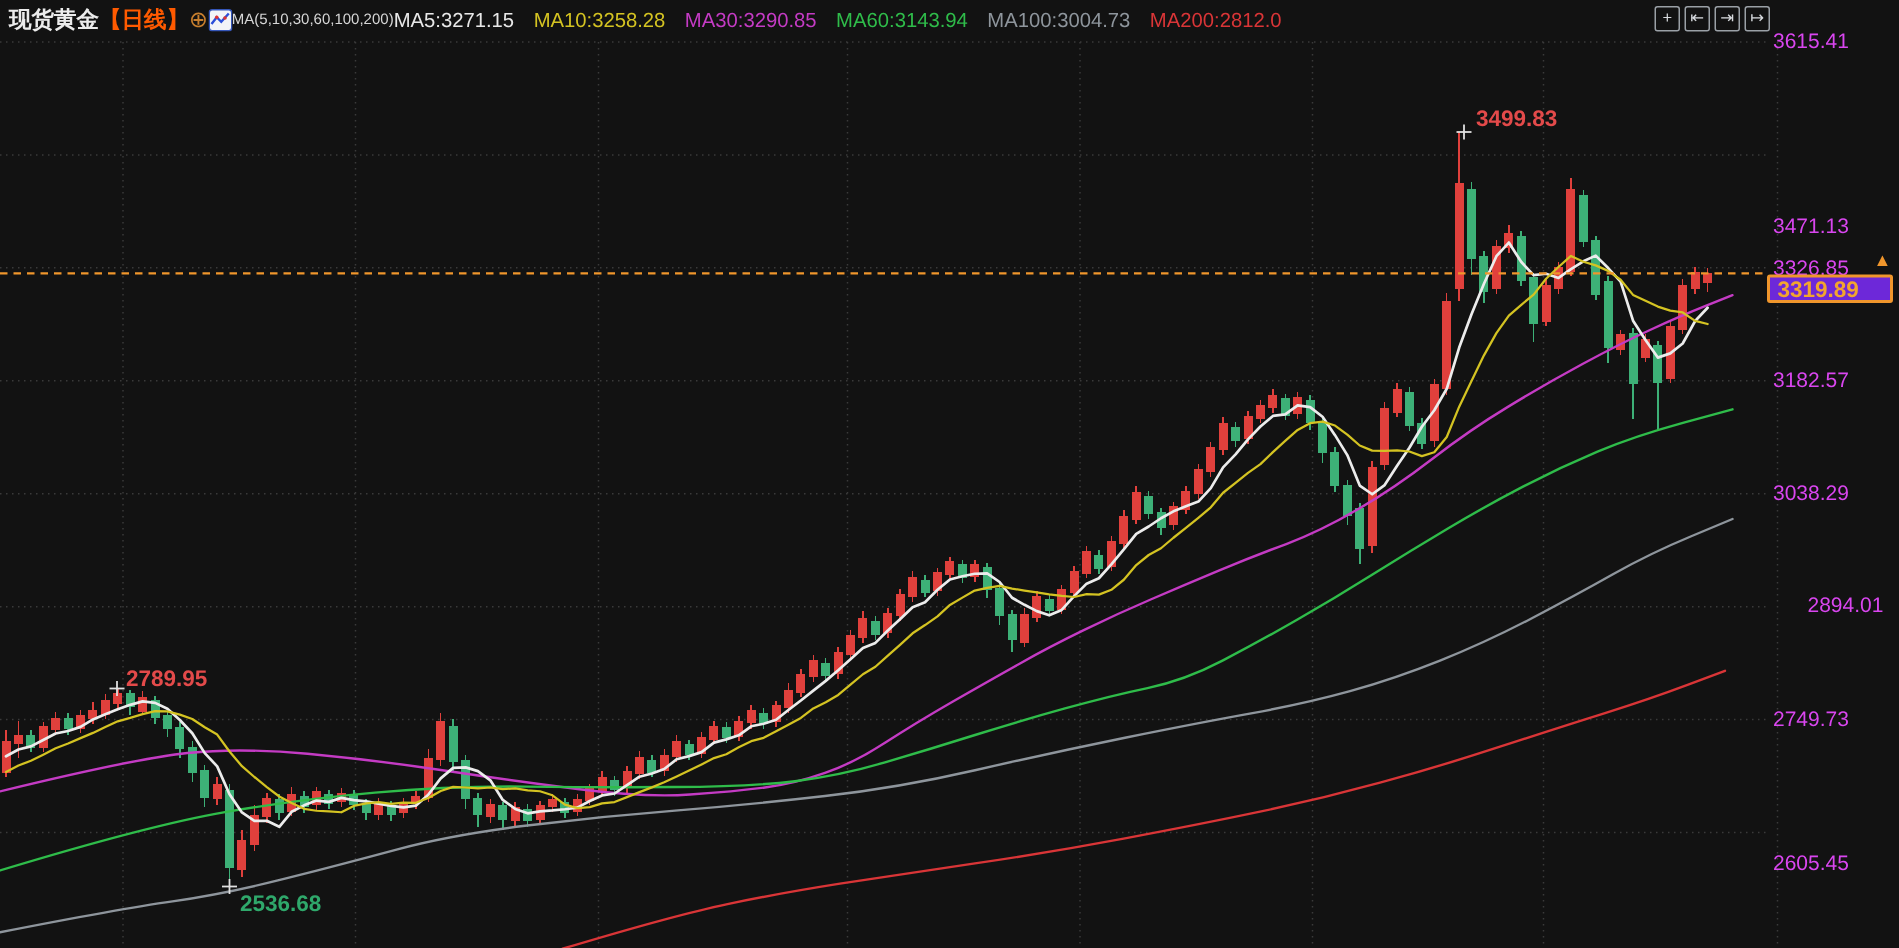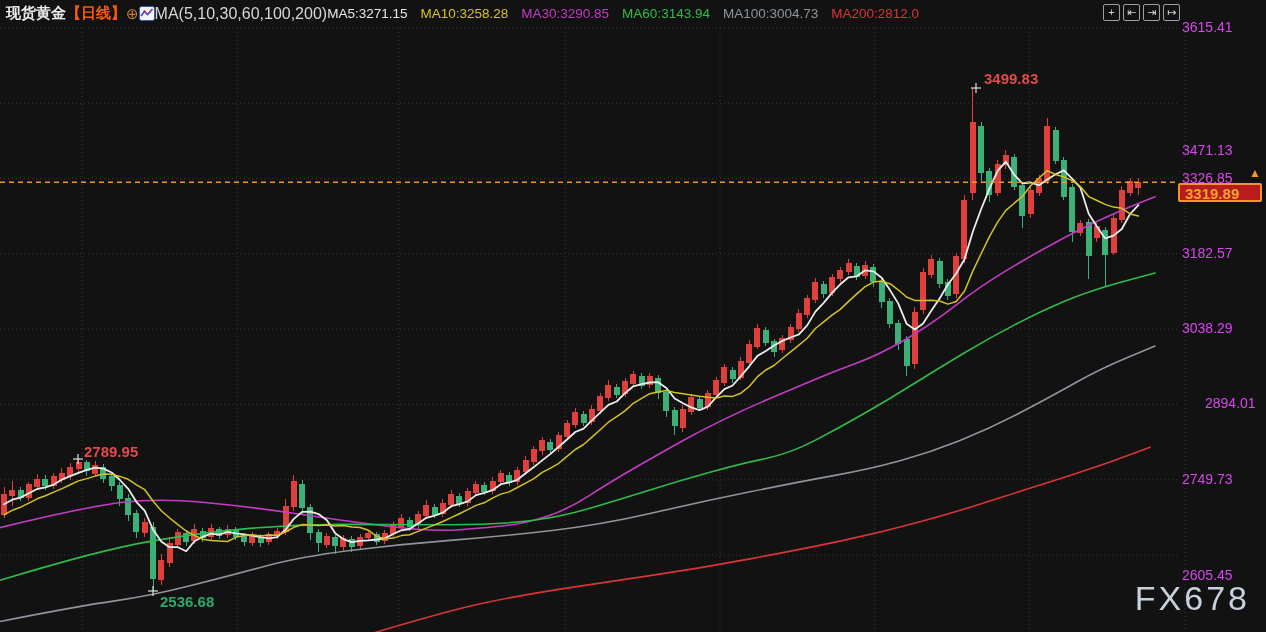--- a/index.html
+++ b/index.html
@@ -6,32 +6,32 @@
     font-family:"Liberation Sans","DejaVu Sans",sans-serif;}
   #app{position:relative;width:1266px;height:632px;background:#121212;}
   #plot{position:absolute;left:0;top:0;}
   
   #header{position:absolute;left:0;top:0;width:1266px;height:27px;display:flex;align-items:center;
     padding-left:6px;box-sizing:border-box;gap:0;font-size:14px;z-index:5;}
   .sym{color:#ececec;font-weight:bold;font-size:15px;}
   .period{color:#ff5a00;font-weight:bold;font-size:15px;}
   .addico{color:#c87f2e;font-size:15px;line-height:1;}
   .chartico{width:16px;height:15px;display:inline-block;}
-  .magroup{color:#d6d6d6;font-size:16px;text-align:right;}
+  .magroup{color:#d6d6d6;font-size:10px;text-align:right;}
   .mavals{display:flex;gap:13px;font-size:13.5px;}
   .mavals span{white-space:nowrap;}
   
   #toolbar{position:absolute;top:4px;right:86px;display:flex;gap:3px;z-index:6;}
   .tbtn{width:17px;height:17px;border:1px solid #9aa0a6;border-radius:2px;color:#d6d9dd;
     font-size:11px;line-height:15px;text-align:center;box-sizing:border-box;background:transparent;cursor:pointer;}
   
   .ytick{position:absolute;left:1182px;color:#d946ef;font-size:14px;font-weight:400;z-index:3;}
   
   #ptag{position:absolute;left:1178px;top:183px;width:84px;height:19px;border:2px solid #f0962c;
-    border-radius:2px;background:#b91c1c;color:#f2a52e;font-size:15px;font-weight:bold;
+    border-radius:2px;background:#6d28d9;color:#f2a52e;font-size:15px;font-weight:bold;
     line-height:18px;padding-left:5px;box-sizing:border-box;z-index:6;}
   #palert{position:absolute;left:1249px;top:166px;color:#f0962c;font-size:12px;z-index:6;}
   
   #wm{position:absolute;right:16px;bottom:14px;color:#c7d0dc;font-size:34px;letter-spacing:3px;
     z-index:4;font-weight:400;}
 </style>
 </head>
 <body>
 
 <div id="app">
@@ -394,14 +394,13 @@
       <div class="ytick" style="top: 244.856px;">3182.57</div>
       <div class="ytick" style="top: 320.141px;">3038.29</div>
       <div class="ytick" style="top: 395.427px; margin-left: 23px;">2894.01</div>
       <div class="ytick" style="top: 470.712px;">2749.73</div>
       <div class="ytick" style="top: 567px;">2605.45</div>
     </div>
 
   <span id="palert">▲</span>
   <div id="ptag">3319.89</div>
 
-  <div id="wm">FX678</div>
 </div>
 
 </body></html>

